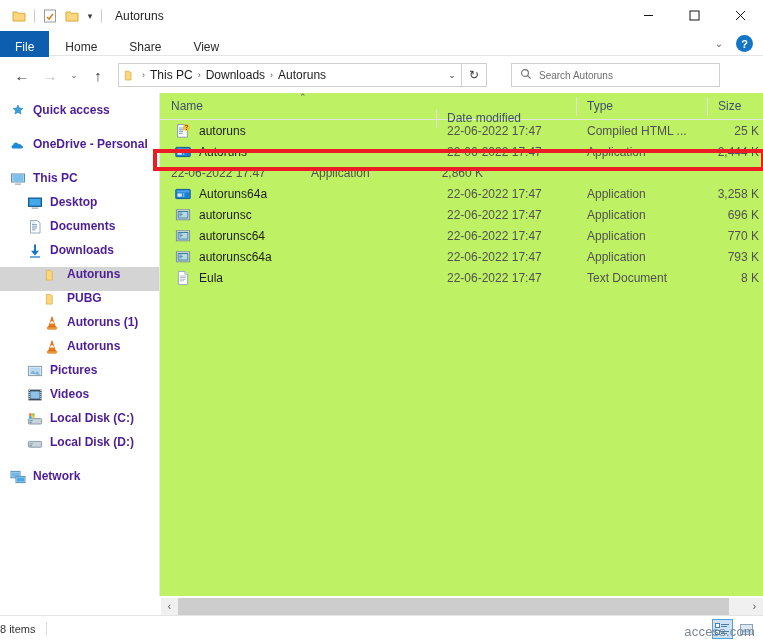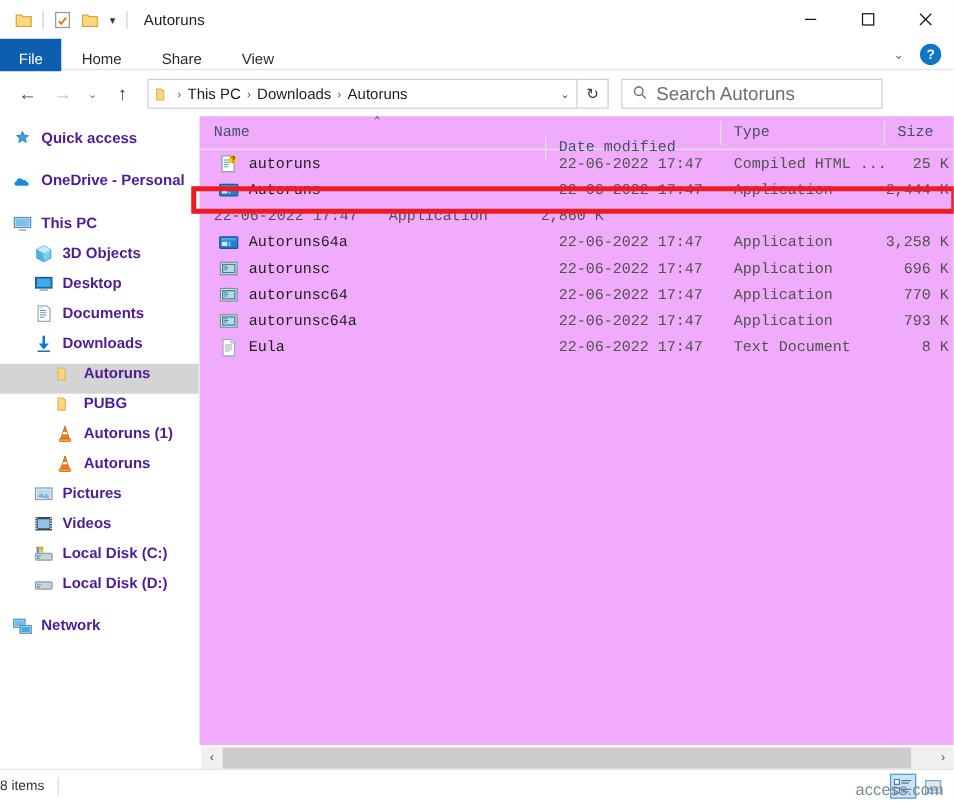--- a/index.html
+++ b/index.html
@@ -98,24 +98,24 @@
   .crumb { color: #1d1d1d; padding: 0 3px; }
   .crumb-sep { color: #565656; font-size: 9px; padding: 0 2px; }
   .crumb-spacer { flex: 1; }
   .crumb-caret { color: #3b3b3b; font-size: 9px; width: 18px; text-align: center; }
   .refreshbox {
     width: 25px; height: 24px; border: 1px solid #cfcfcf; border-left: none;
     display: flex; align-items: center; justify-content: center;
     font-size: 12px; color: #3b3b3b;
   }
   .searchbox {
-    margin-left: 10px; width: 209px; height: 24px;
+    margin-left: 24px; width: 209px; height: 24px;
     border: 1px solid #cfcfcf; background: #fff;
     display: flex; align-items: center; gap: 7px; padding-left: 8px;
-    font-size: 15px; color: #6e6e6e;
+    font-size: 10px; color: #6e6e6e;
   }
 
   
   .main {
     position: absolute; top: 93px; left: 0; width: 763px; height: 503px;
     display: flex;
   }
   .navpane {
     width: 160px; height: 503px; background: #ffffff;
     border-right: 1px solid #e8e8e8;
@@ -131,21 +131,21 @@
   .nav-item.sel { background: #d4d4d4; }
   .nav-ico {
     width: 16px; height: 16px; margin-right: 7px;
     display: flex; align-items: center; justify-content: center; flex: 0 0 16px;
   }
   .ind1 { padding-left: 27px; }
   .ind2 { padding-left: 44px; }
   .nav-gap { height: 10px; }
 
   
-  .content { flex: 1; position: relative; background: #f0abfc; font-family: Liberation Mono, monospace; }
+  .content { flex: 1; position: relative; background: #bef264; }
   .colhead {
     height: 27px; display: flex; align-items: center;
     border-bottom: 1px solid #e4e4e4;
     font-size: 12px; color: #40506b;
     position: relative;
   }
   .ch {
     height: 27px; display: flex; align-items: center;
     padding-left: 11px; position: relative;
   }
@@ -336,30 +336,20 @@
               <rect x="1.5" y="3" width="13" height="8" fill="#cfe6f7" stroke="#5b8fb4"></rect>
               <rect x="2.5" y="4" width="11" height="6" fill="#7fc0ec"></rect>
               <path d="M5 12.6h6v1H5z" fill="#8a98a4"></path>
             </svg>
           </span>
           <span>This PC</span>
         </div>
         <div class="nav-item ind1">
           <span class="nav-ico">
             <svg width="16" height="16" viewBox="0 0 16 16">
-              <path d="M8 1.6l5.6 3v6.8L8 14.4 2.4 11.4V4.6z" fill="#7fd0f0" stroke="#2a8fc0" stroke-width=".7"></path>
-              <path d="M8 1.6L13.6 4.6 8 7.8 2.4 4.6z" fill="#c4ecfa"></path>
-              <path d="M8 7.8v6.6L2.4 11.4V4.6z" fill="#4fb4e0"></path>
-            </svg>
-          </span>
-          <span>3D Objects</span>
-        </div>
-        <div class="nav-item ind1">
-          <span class="nav-ico">
-            <svg width="16" height="16" viewBox="0 0 16 16">
               <rect x="1.5" y="3" width="13" height="8.4" fill="#1d7fc4" stroke="#145a8e"></rect>
               <rect x="2.6" y="4" width="10.8" height="6.4" fill="#44a9e8"></rect>
               <path d="M4.6 12.6h6.8v1H4.6z" fill="#8a98a4"></path>
             </svg>
           </span>
           <span>Desktop</span>
         </div>
         <div class="nav-item ind1">
           <span class="nav-ico">
             <svg width="16" height="16" viewBox="0 0 16 16">

